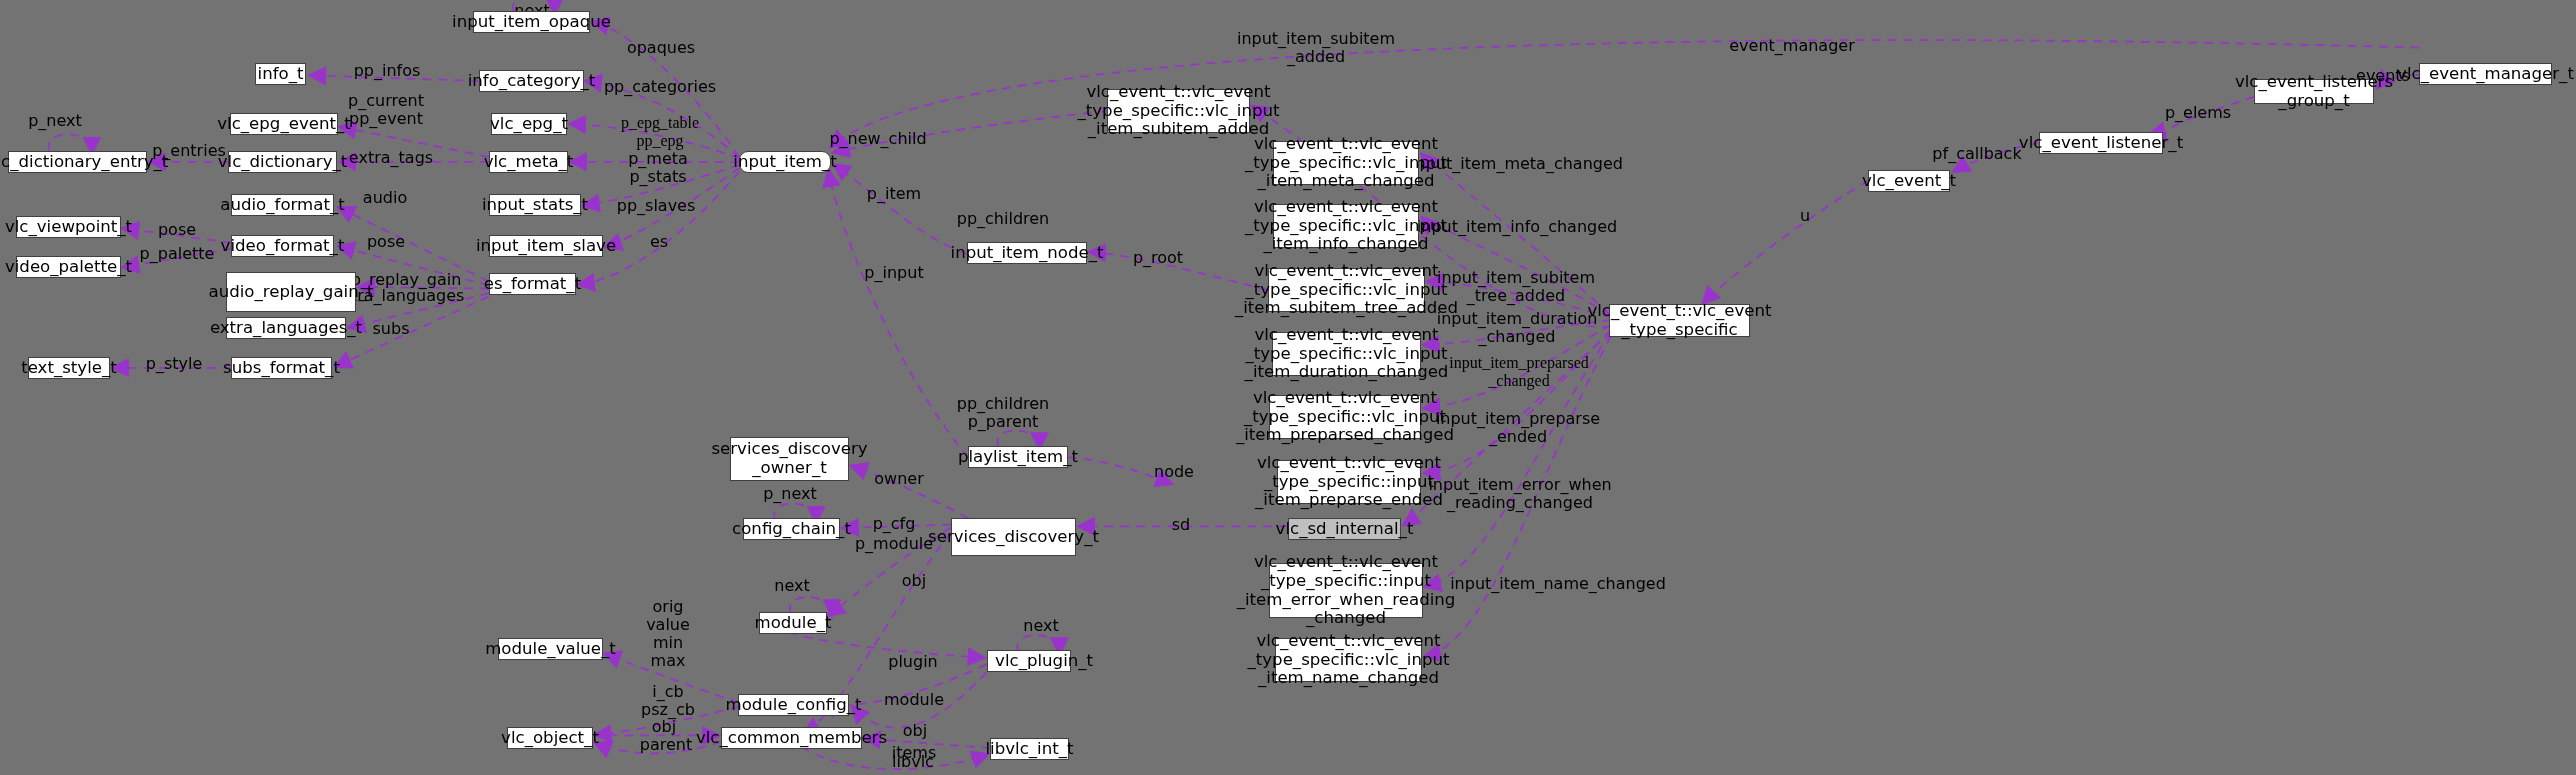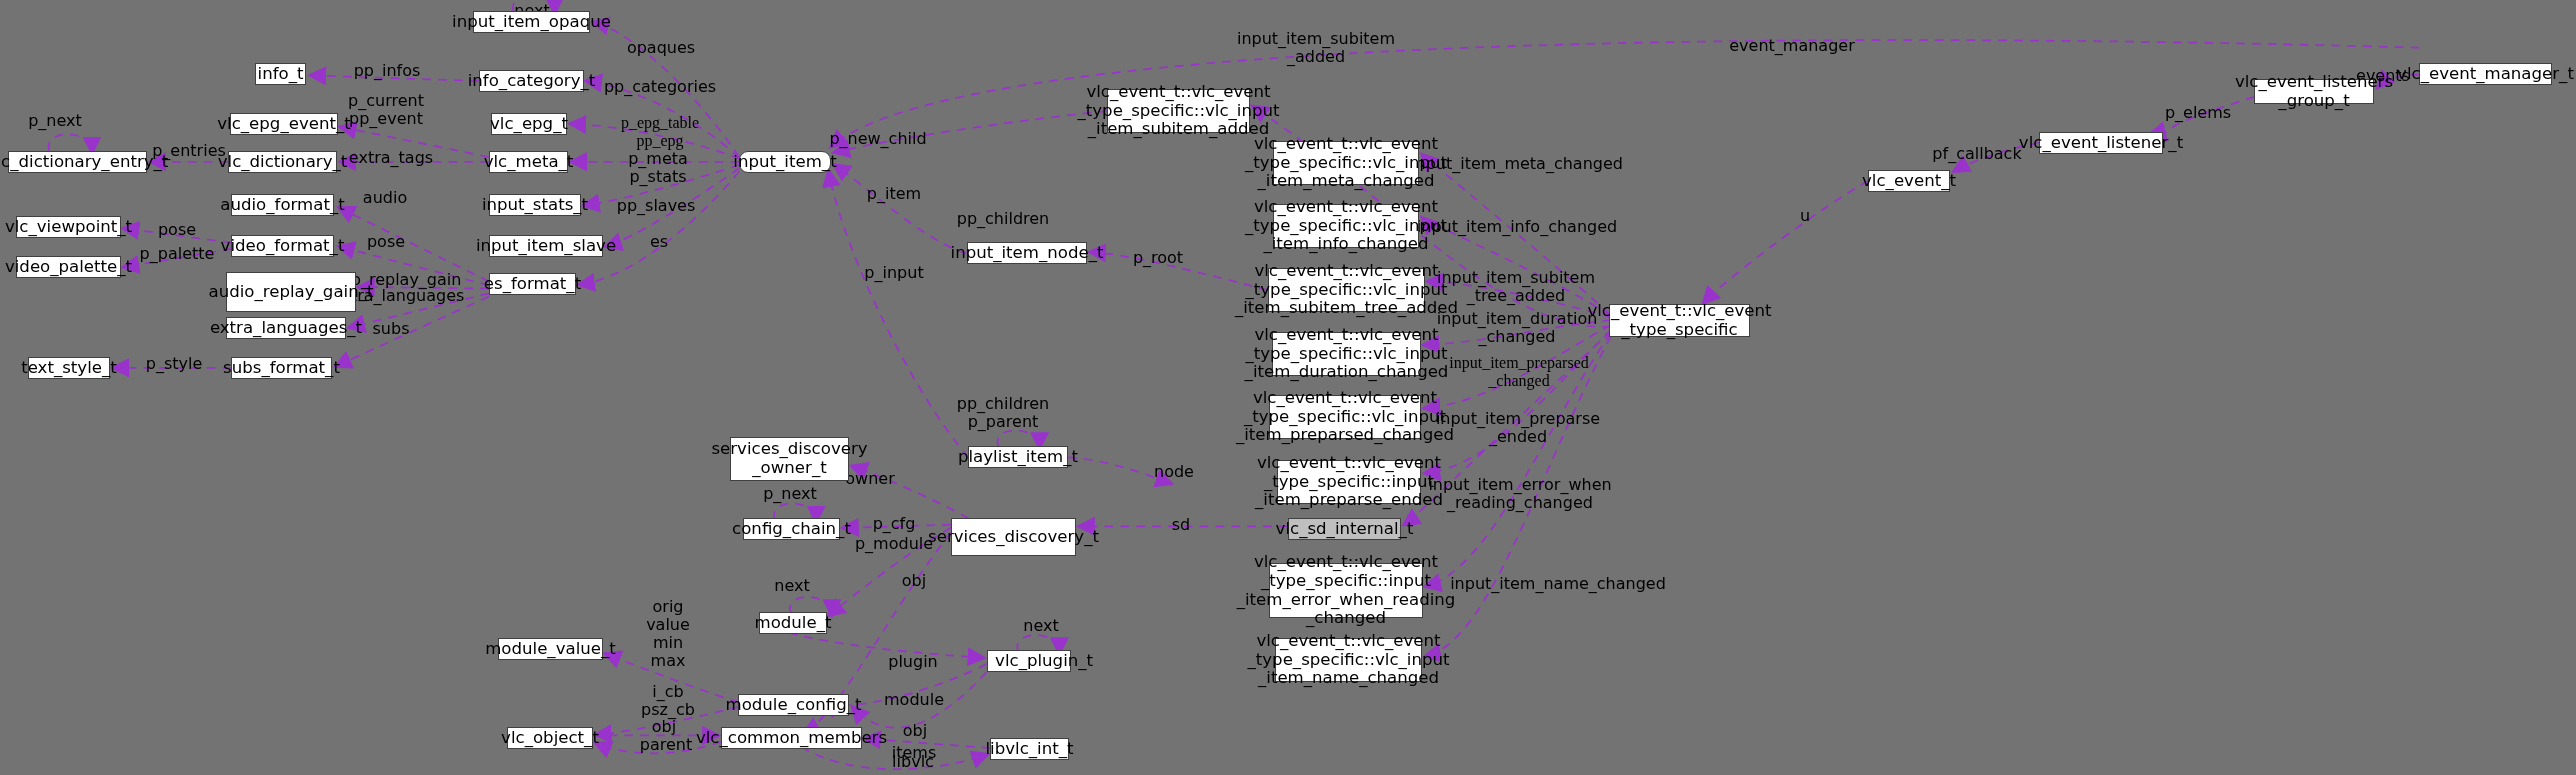--- a/index.html
+++ b/index.html
@@ -213,21 +213,21 @@
     <div class="elabel" style="left: 391px; top: 329px;">subs</div>
     <div class="elabel" style="left: 174px; top: 364px;">p_style</div>
     <div class="elabel" style="left: 878px; top: 139px;">p_new_child</div>
     <div class="elabel" style="left: 894px; top: 194px;">p_item</div>
     <div class="elabel" style="left: 1003px; top: 219px;">pp_children</div>
     <div class="elabel" style="left: 1158px; top: 258px;">p_root</div>
     <div class="elabel" style="left: 894px; top: 273px;">p_input</div>
     <div class="elabel" style="left: 1003px; top: 413px;">pp_children
 p_parent</div>
     <div class="elabel" style="left: 1174px; top: 472px;">node</div>
-    <div class="elabel" style="left: 870px; top: 479px; text-align: right;">owner</div>
+    <div class="elabel" style="left: 899px; top: 479px; text-align: right;">owner</div>
     <div class="elabel" style="left: 790px; top: 494px;">p_next</div>
     <div class="elabel" style="left: 894px; top: 524px;">p_cfg</div>
     <div class="elabel" style="left: 894px; top: 544px;">p_module</div>
     <div class="elabel" style="left: 1181px; top: 525px;">sd</div>
     <div class="elabel" style="left: 914px; top: 581px;">obj</div>
     <div class="elabel" style="left: 792px; top: 586px;">next</div>
     <div class="elabel" style="left: 913px; top: 662px;">plugin</div>
     <div class="elabel" style="left: 1041px; top: 626px;">next</div>
     <div class="elabel" style="left: 914px; top: 700px;">module</div>
     <div class="elabel" style="left: 668px; top: 634px;">orig

